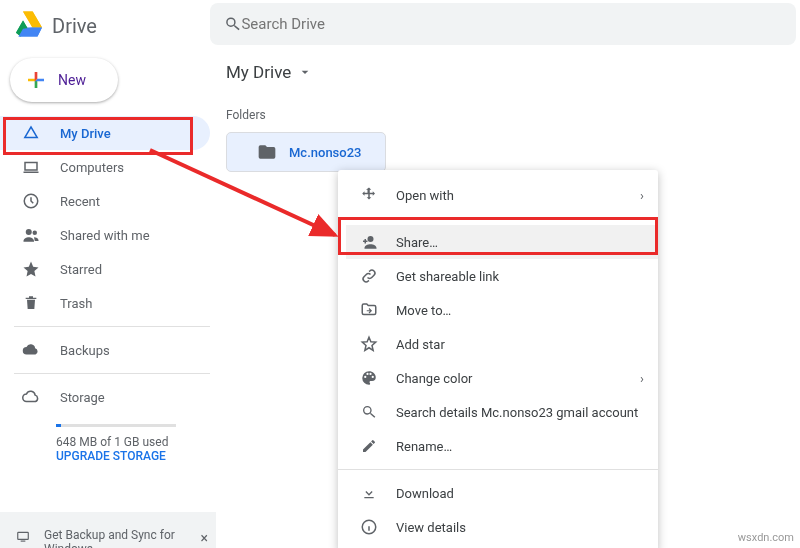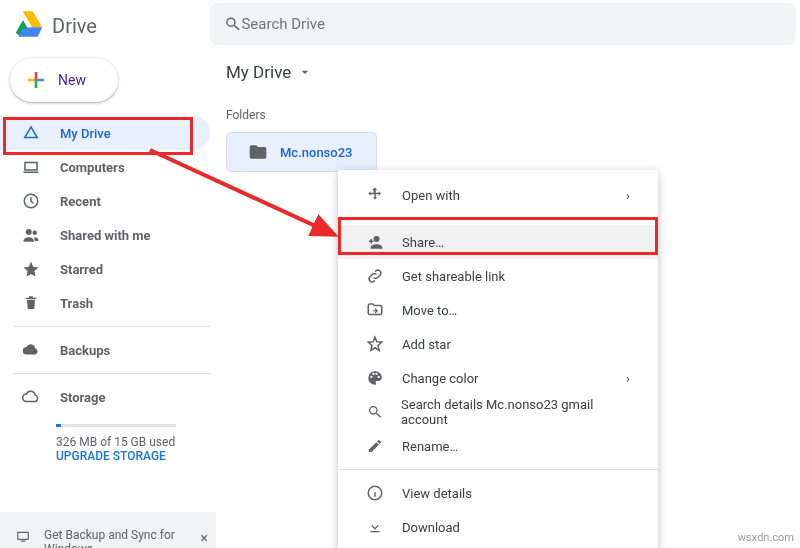--- a/index.html
+++ b/index.html
@@ -8,37 +8,37 @@
 .logo-area { display: flex; align-items: flex-end; width: 210px; padding-left: 14px; gap: 10px; }
 .logo-area svg { width: 28px; height: 28px; }
 .logo-text { font-size: 20px; color: #5f6368; }
 .search-bar { flex: 1; height: 42px; background: #f1f3f4; border-radius: 8px; display: flex; align-items: center; padding-left: 14px; margin-right: 4px; }
 .search-bar input { border: none; background: transparent; outline: none; font-size: 15px; color: #3c4043; width: 100%; }
 .main { display: flex; height: 500px; }
 .sidebar { width: 210px; padding-top: 10px; }
 .new-btn { display: flex; align-items: center; gap: 10px; width: 108px; height: 44px; margin-left: 10px; border: none; background: #fff; border-radius: 22px; box-shadow: 0 1px 2px rgba(0,0,0,0.2), 0 1px 3px 1px rgba(0,0,0,0.1); padding-left: 14px; font-size: 14px; color: #4c1d95; cursor: pointer; }
 .new-btn svg { width: 24px; height: 24px; }
 .nav { margin-top: 14px; }
-.nav-item { display: flex; align-items: center; height: 34px; padding-left: 22px; gap: 20px; cursor: pointer; border-top-right-radius: 17px; border-bottom-right-radius: 17px; color: #5f6368; font-size: 13px; font-weight: bold; }
+.nav-item { display: flex; align-items: center; height: 34px; padding-left: 22px; gap: 20px; cursor: pointer; border-top-right-radius: 17px; border-bottom-right-radius: 17px; color: #5f6368; font-size: 13px; }
 .nav-item.active { background: #e8f0fe; color: #1967d2; font-weight: 500; }
 .nav-item .icon { width: 18px; display: flex; justify-content: center; color: #5f6368; }
 .nav-item.active .icon { color: #1967d2; }
 .divider { border: none; border-top: 1px solid #e0e0e0; margin: 6px 0 6px 14px; }
 .storage { padding: 4px 0 0 56px; font-size: 12px; }
 .storage-bar { width: 120px; height: 3px; background: #e0e0e0; margin: 6px 0 8px; }
 .storage-bar-fill { height: 100%; background: #1a73e8; }
 .upgrade { color: #1a73e8; font-size: 12px; font-weight: 500; cursor: pointer; }
 .promo { position: absolute; bottom: 0; left: 0; width: 216px; height: 36px; background: #f1f3f4; display: flex; align-items: flex-start; padding: 16px 8px 0 16px; font-size: 12px; gap: 14px; line-height: 1.2; }
 .promo .close { margin-left: auto; align-self: flex-start; padding-top: 2px; cursor: pointer; font-size: 14px; color: #5f6368; }
 .content { flex: 1; padding: 14px 16px; position: relative; }
 .breadcrumb { display: flex; align-items: center; gap: 6px; font-size: 17px; color: #3c4043; margin-bottom: 26px; cursor: pointer; }
 .section-label { font-size: 12px; color: #5f6368; margin-bottom: 10px; }
-.folder-chip { display: inline-flex; align-items: center; gap: 12px; height: 40px; padding: 0 24px 0 21px; border: 1px solid #dadce0; border-radius: 5px; background: #e8f0fe; color: #1967d2; font-size: 13px; font-weight: 500; cursor: pointer; }
+.folder-chip { display: inline-flex; align-items: center; gap: 12px; height: 40px; padding: 0 24px 0 30px; border: 1px solid #dadce0; border-radius: 5px; background: #e8f0fe; color: #1967d2; font-size: 13px; font-weight: 500; cursor: pointer; }
 .context-menu { position: absolute; top: 170px; left: 338px; width: 320px; background: #fff; border-radius: 3px; box-shadow: 0 2px 10px rgba(0,0,0,0.25); padding: 8px 0; z-index: 10; }
-.menu-item { display: flex; align-items: center; height: 34px; padding: 0 28px; gap: 18px; cursor: pointer; font-size: 13px; color: #3c4043; position: relative; }
+.menu-item { display: flex; align-items: center; height: 34px; padding: 0 14px; gap: 18px; cursor: pointer; font-size: 13px; color: #3c4043; position: relative; margin-left: 8px; }
 .menu-item .icon { width: 18px; color: #5f6368; display: flex; justify-content: center; }
 .menu-item .chev { margin-left: auto; color: #5f6368; }
 .menu-item.hl { background: #f1f1f1; }
 .menu-sep { border: none; border-top: 1px solid #e0e0e0; margin: 6px 0; }
 .annot-box1 { position: absolute; top: 117px; left: 3px; width: 190px; height: 38px; border: 3px solid #ea2a2a; z-index: 20; pointer-events: none; }
 .annot-box2 { position: absolute; top: 217px; left: 338px; width: 320px; height: 38px; border: 3px solid #ea2a2a; z-index: 20; pointer-events: none; }
 .arrow { position: absolute; top: 140px; left: 140px; z-index: 15; pointer-events: none; }
 .watermark { position: absolute; bottom: 4px; right: 6px; font-size: 11px; color: #999; text-align: right; }
 </style>
 </head>
@@ -148,21 +148,21 @@
             <svg width="18" height="18" viewBox="0 0 24 24" fill="none" stroke="currentColor" stroke-width="2">
               <path d="M6 18a5 5 0 010-10 6 6 0 0111.5 1.5A4.5 4.5 0 0118 18H6z"></path>
             </svg>
           </span>
         <span>Storage</span>
       </div>
       <div class="storage">
         <div class="storage-bar">
             <div class="storage-bar-fill" id="storage-fill" style="width: 4.3%;"></div>
           </div>
-        <div>326 MB of 15 GB used</div>
+        <div>648 MB of 1 GB used</div>
         <div class="upgrade" style="margin-top:0">UPGRADE STORAGE</div>
       </div>
     </div>
   </div>
 
   <div class="content">
     <div class="breadcrumb">
       <span>My Drive</span>
       <svg width="16" height="16" viewBox="0 0 24 24" fill="#5f6368">
           <path d="M7 10l5 5 5-5z"></path>
@@ -244,34 +244,34 @@
     <span class="icon">
         <svg width="16" height="16" viewBox="0 0 24 24" fill="currentColor">
           <path d="M3 17.25V21h3.75L17.81 9.94l-3.75-3.75L3 17.25zM20.71 7.04a1 1 0 000-1.41l-2.34-2.34a1 1 0 00-1.41 0l-1.83 1.83 3.75 3.75 1.83-1.83z"></path>
         </svg>
       </span>
     <span>Rename…</span>
   </div>
   <hr class="menu-sep">
   <div class="menu-item">
     <span class="icon">
+        <svg width="16" height="16" viewBox="0 0 24 24" fill="currentColor">
+          <path d="M12 3v10l4-4 1.4 1.4L12 16 6.6 10.4 8 9l4 4V3h0zM5 18h14v2H5z"></path>
+        </svg>
+      </span>
+    <span>Download</span>
+  </div>
+  <div class="menu-item">
+    <span class="icon">
         <svg width="18" height="18" viewBox="0 0 24 24" fill="none" stroke="currentColor" stroke-width="2">
           <circle cx="12" cy="12" r="9"></circle>
           <path d="M12 8h.01M11 12h1v4h1"></path>
         </svg>
       </span>
     <span>View details</span>
-  </div>
-  <div class="menu-item">
-    <span class="icon">
-        <svg width="16" height="16" viewBox="0 0 24 24" fill="currentColor">
-          <path d="M12 3v10l4-4 1.4 1.4L12 16 6.6 10.4 8 9l4 4V3h0zM5 18h14v2H5z"></path>
-        </svg>
-      </span>
-    <span>Download</span>
   </div>
 
 </div>
 
 <div class="promo">
   <svg width="18" height="18" viewBox="0 0 24 24" fill="#5f6368">
       <rect x="3" y="4" width="18" height="12" rx="1" fill="none" stroke="#5f6368" stroke-width="2"></rect>
       <path d="M8 20h8v-2H8z"></path>
     </svg>
   <span>Get Backup and Sync for Windows</span>

